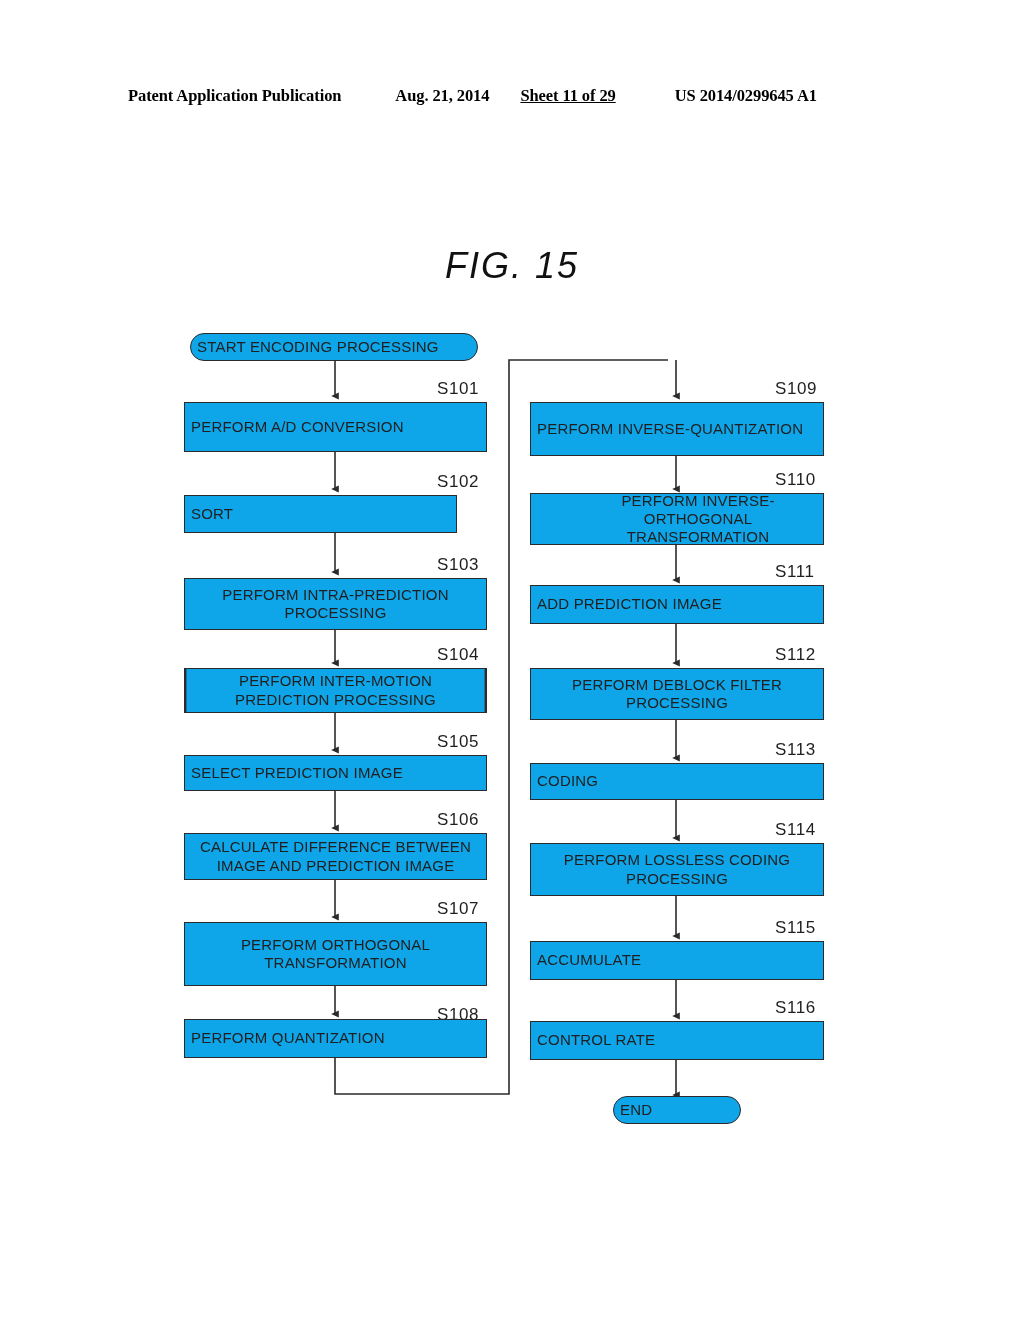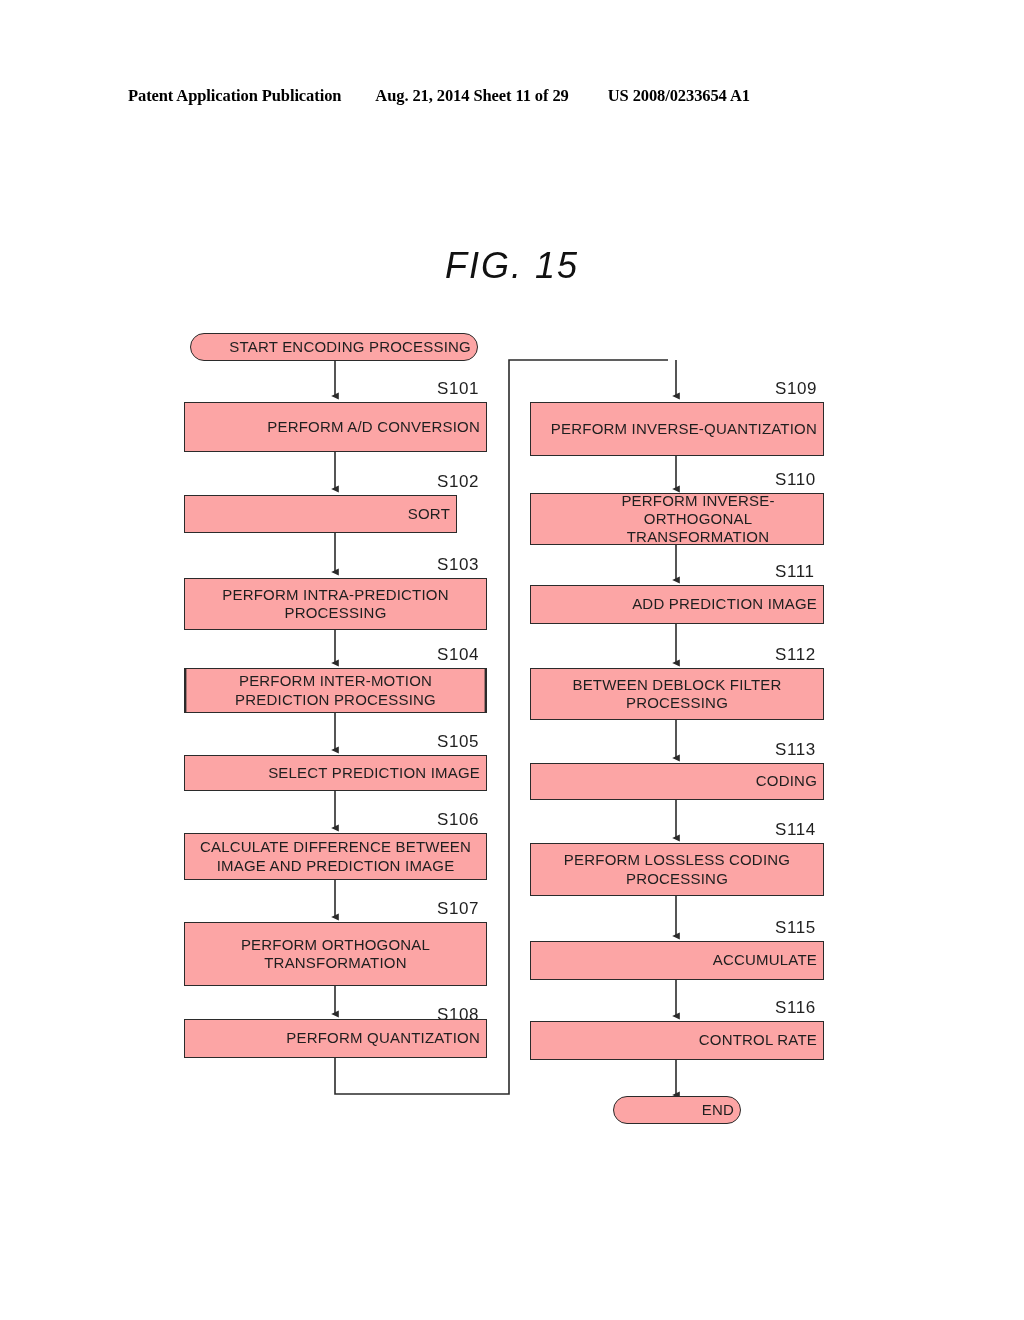--- a/index.html
+++ b/index.html
@@ -25,24 +25,25 @@
     width: 768px;
     height: 26px;
     font-family: "Liberation Serif", serif;
     font-weight: bold;
     font-size: 16.5px;
     letter-spacing: -0.1px;
     color: #000;
     white-space: nowrap;
     display: flex;
     align-items: baseline;
+    gap: 20px;
   }
   .hdr-pub { }
   .hdr-date { margin-left: 34px; }
-  .hdr-sheet { margin-left: 4px; }
+  .hdr-sheet { margin-left: 11px; text-decoration: underline; }
   .hdr-patno { margin-left: 39px; }
 
   
   .fig-title {
     position: absolute;
     top: 245px;
     left: 0;
     width: 1024px;
     text-align: center;
     font-family: "Liberation Sans", sans-serif;
@@ -66,24 +67,24 @@
     left: 0;
     width: 1024px;
     height: 1320px;
   }
 
   
   .node {
     position: absolute;
     box-sizing: border-box;
     border: 1.4px solid #2b2b2b;
-    background: #fca5a5;
+    background: #0ea5e9;
     display: flex;
     align-items: center;
-    justify-content: flex-end;
+    justify-content: flex-start;
     text-align: center;
     font-family: "Liberation Sans", sans-serif;
     font-size: 15px;
     line-height: 1.22;
     letter-spacing: 0.2px;
     color: #1f1f1f;
     padding: 0 6px;
   }
   .node.terminator {
     border-radius: 999px;
@@ -106,21 +107,21 @@
     white-space: nowrap;
   }
 </style>
 </head>
 <body>
 
 <div class="page-header">
   <span class="hdr-pub">Patent Application Publication</span>
   <span class="hdr-date">Aug. 21, 2014</span>
   <span class="hdr-sheet">Sheet 11 of 29</span>
-  <span class="hdr-patno">US 2008/0233654 A1</span>
+  <span class="hdr-patno">US 2014/0299645 A1</span>
 </div>
 
 <div class="fig-title">FIG. 15</div>
 
 <div class="flow-canvas">
 
   <svg class="flow-svg" viewBox="0 0 1024 1320">
     <defs>
       <marker id="arrowhead" markerWidth="9" markerHeight="9" refX="4.2" refY="4.4" orient="auto" markerUnits="userSpaceOnUse">
         <path d="M0.6,0.6 L7.8,0.6 L4.2,8.2 Z" fill="#2b2b2b"></path>
@@ -205,21 +206,21 @@
     <span class="node-label">PERFORM INVERSE-ORTHOGONAL TRANSFORMATION</span>
   </div>
 
   <div class="step-id" style="left:775px; top:562px;">S111</div>
   <div class="node" style="left:530px; top:585px; width:294px; height:39px;">
     <span class="node-label">ADD PREDICTION IMAGE</span>
   </div>
 
   <div class="step-id" style="left:775px; top:645px;">S112</div>
   <div class="node" style="left:530px; top:668px; width:294px; height:52px;">
-    <span class="node-label">BETWEEN DEBLOCK FILTER PROCESSING</span>
+    <span class="node-label">PERFORM DEBLOCK FILTER PROCESSING</span>
   </div>
 
   <div class="step-id" style="left:775px; top:740px;">S113</div>
   <div class="node" style="left:530px; top:763px; width:294px; height:37px;">
     <span class="node-label">CODING</span>
   </div>
 
   <div class="step-id" style="left:775px; top:820px;">S114</div>
   <div class="node" style="left:530px; top:843px; width:294px; height:53px;">
     <span class="node-label">PERFORM LOSSLESS CODING PROCESSING</span>

